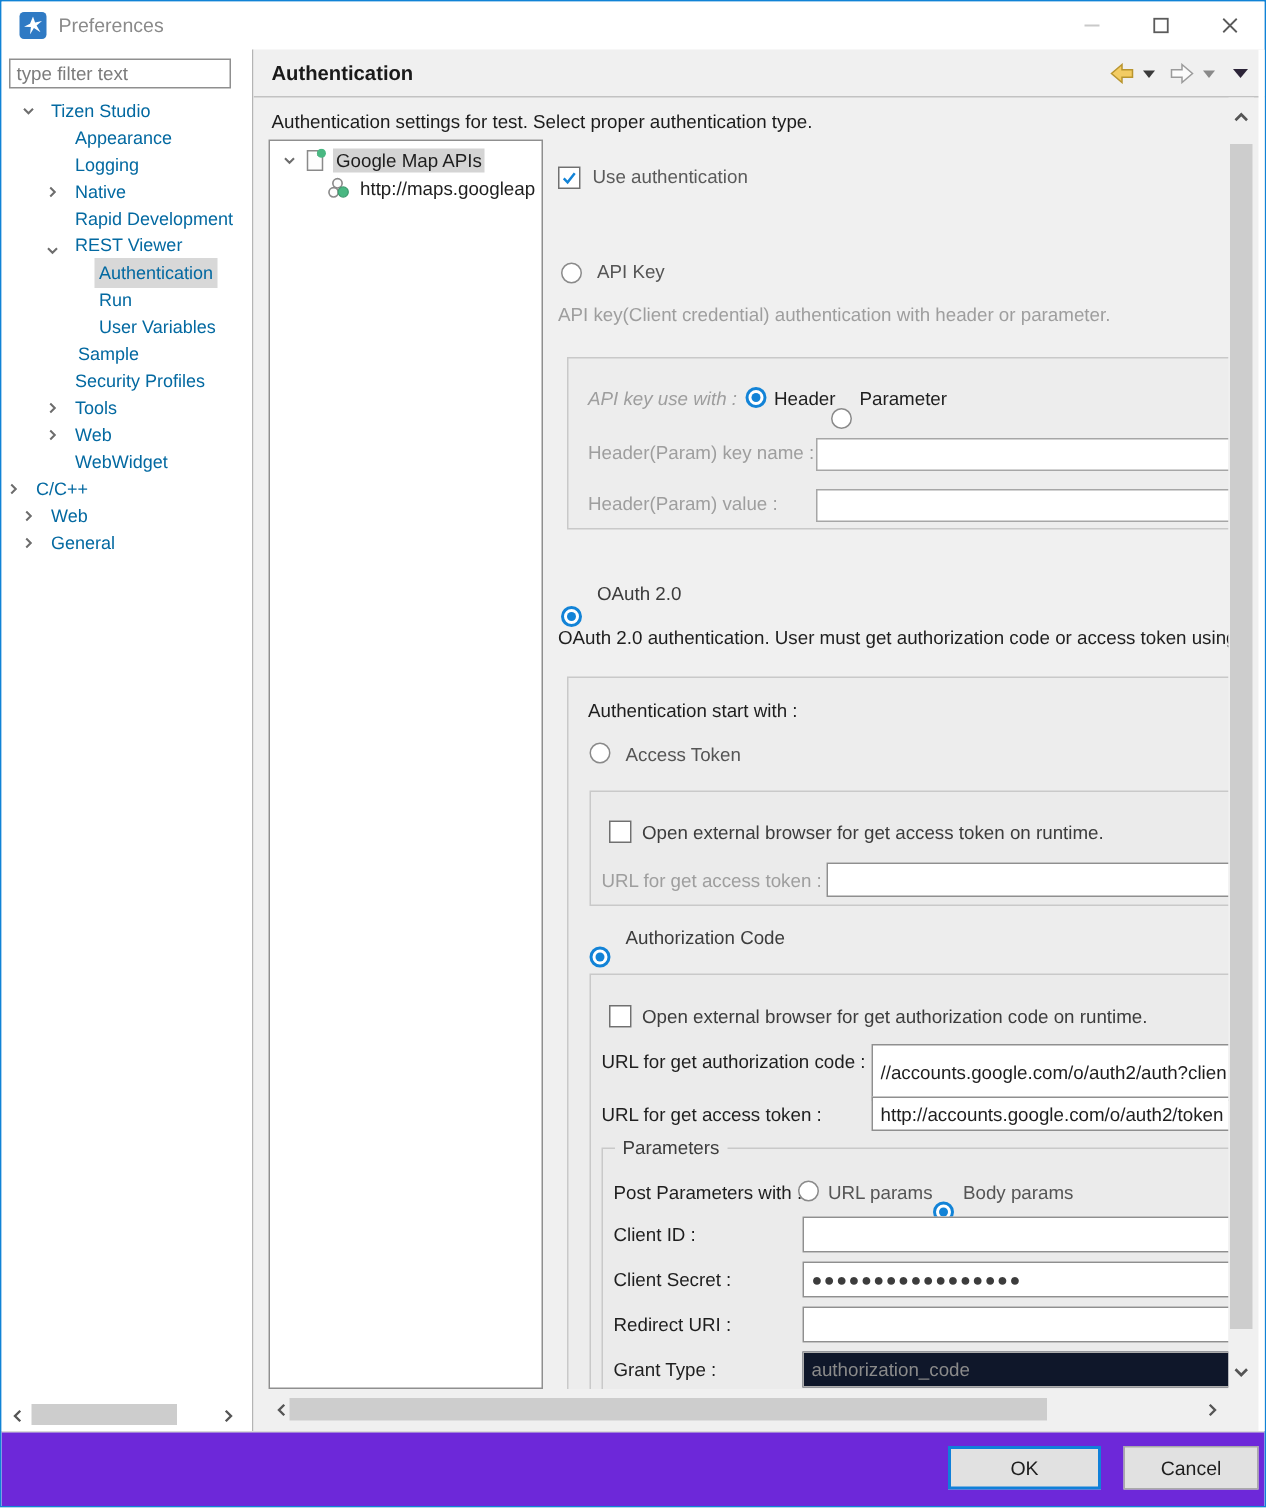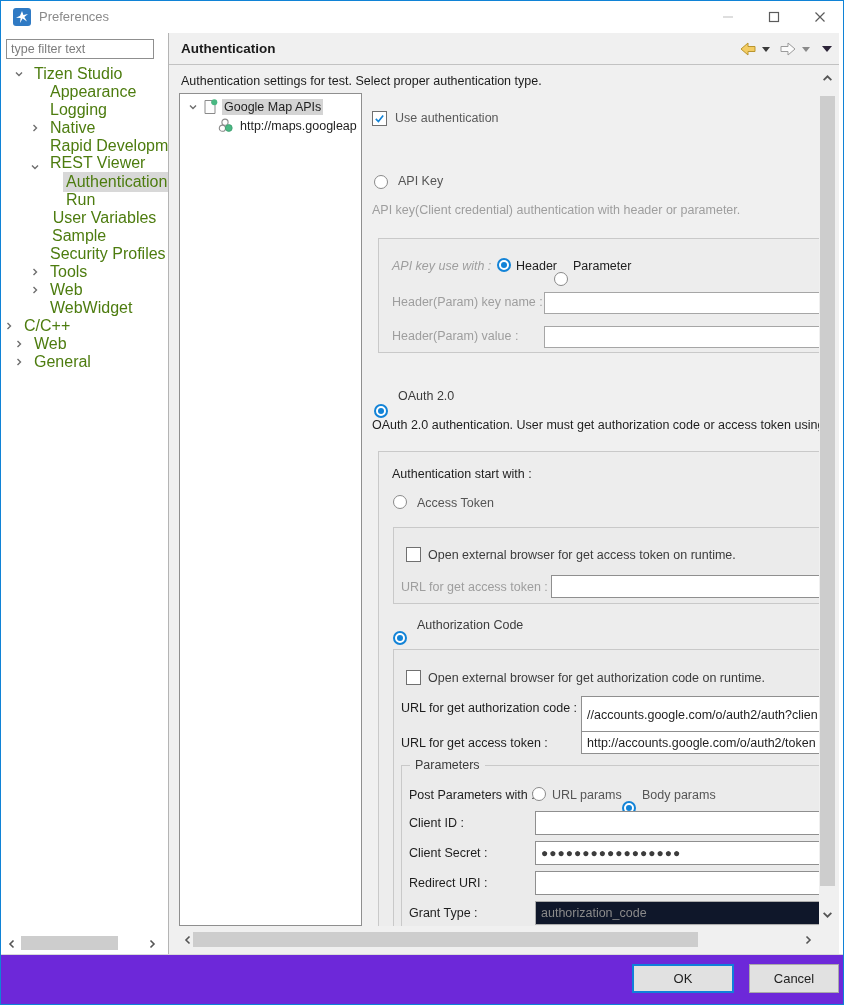--- a/index.html
+++ b/index.html
@@ -12,21 +12,21 @@
     display:flex;align-items:center;justify-content:center;}
   .title-text{position:absolute;left:38px;top:8px;font-size:13px;color:#8a8a8a;}
   .winbtn{position:absolute;top:0;width:46px;height:32px;display:flex;align-items:center;justify-content:center;cursor:default;}
   .winbtn.min{right:92px}.winbtn.max{right:46px}.winbtn.close{right:0}
   
   .sidebar{position:absolute;left:0;top:32px;width:167px;height:921px;background:#fff;overflow:hidden;}
   .filter-input{position:absolute;left:5px;top:6px;width:148px;height:20px;border:1px solid #8f8f8f;
     font-family:"Liberation Sans",sans-serif;font-size:12.5px;padding:0 4px;box-sizing:border-box;color:#333;}
   .filter-input::placeholder{color:#7c7c7c;}
   .stree{position:absolute;left:0;top:32px;width:167px;}
-  .trow{height:18px;line-height:18px;display:flex;align-items:center;white-space:nowrap;font-size:16px;color:#4d7c0f;}
+  .trow{height:18px;line-height:18px;display:flex;align-items:center;white-space:nowrap;font-size:12px;color:#0369a1;}
   .chev,.chevspace{width:16px;height:12px;display:inline-flex;align-items:center;justify-content:center;flex:0 0 16px;margin-right:4px;}
   .tlabel{padding:1px 3px;}
   .trow.sel .tlabel{background:#d8d8d8;}
   .side-hsb{position:absolute;left:2px;bottom:3px;width:160px;height:16px;background:#fff;}
   
   .vdivider{position:absolute;left:167px;top:32px;width:1px;height:921px;background:#b4b4b4;}
   
   .main{position:absolute;left:168px;top:32px;width:675px;height:921px;background:#f0f0f0;overflow:hidden;}
   .mheader{position:absolute;left:0;top:0;width:100%;height:31px;border-bottom:1px solid #c2c2c2;}
   .mtitle{position:absolute;left:12px;top:8px;font-size:13.5px;font-weight:bold;color:#1a1a1a;}
@@ -144,21 +144,21 @@
           <span class="tlabel">REST Viewer</span>
         </div>
         <div class="trow sel" style="padding-left: 42px;">
           <span class="chevspace"></span>
           <span class="tlabel">Authentication</span>
         </div>
         <div class="trow" style="padding-left: 42px;">
           <span class="chevspace"></span>
           <span class="tlabel">Run</span>
         </div>
-        <div class="trow" style="padding-left: 20px; justify-content: center;">
+        <div class="trow" style="padding-left: 42px;">
           <span class="chevspace"></span>
           <span class="tlabel">User Variables</span>
         </div>
         <div class="trow" style="padding-left: 28px;">
           <span class="chevspace"></span>
           <span class="tlabel">Sample</span>
         </div>
         <div class="trow" style="padding-left: 26px;">
           <span class="chevspace"></span>
           <span class="tlabel">Security Profiles</span>

